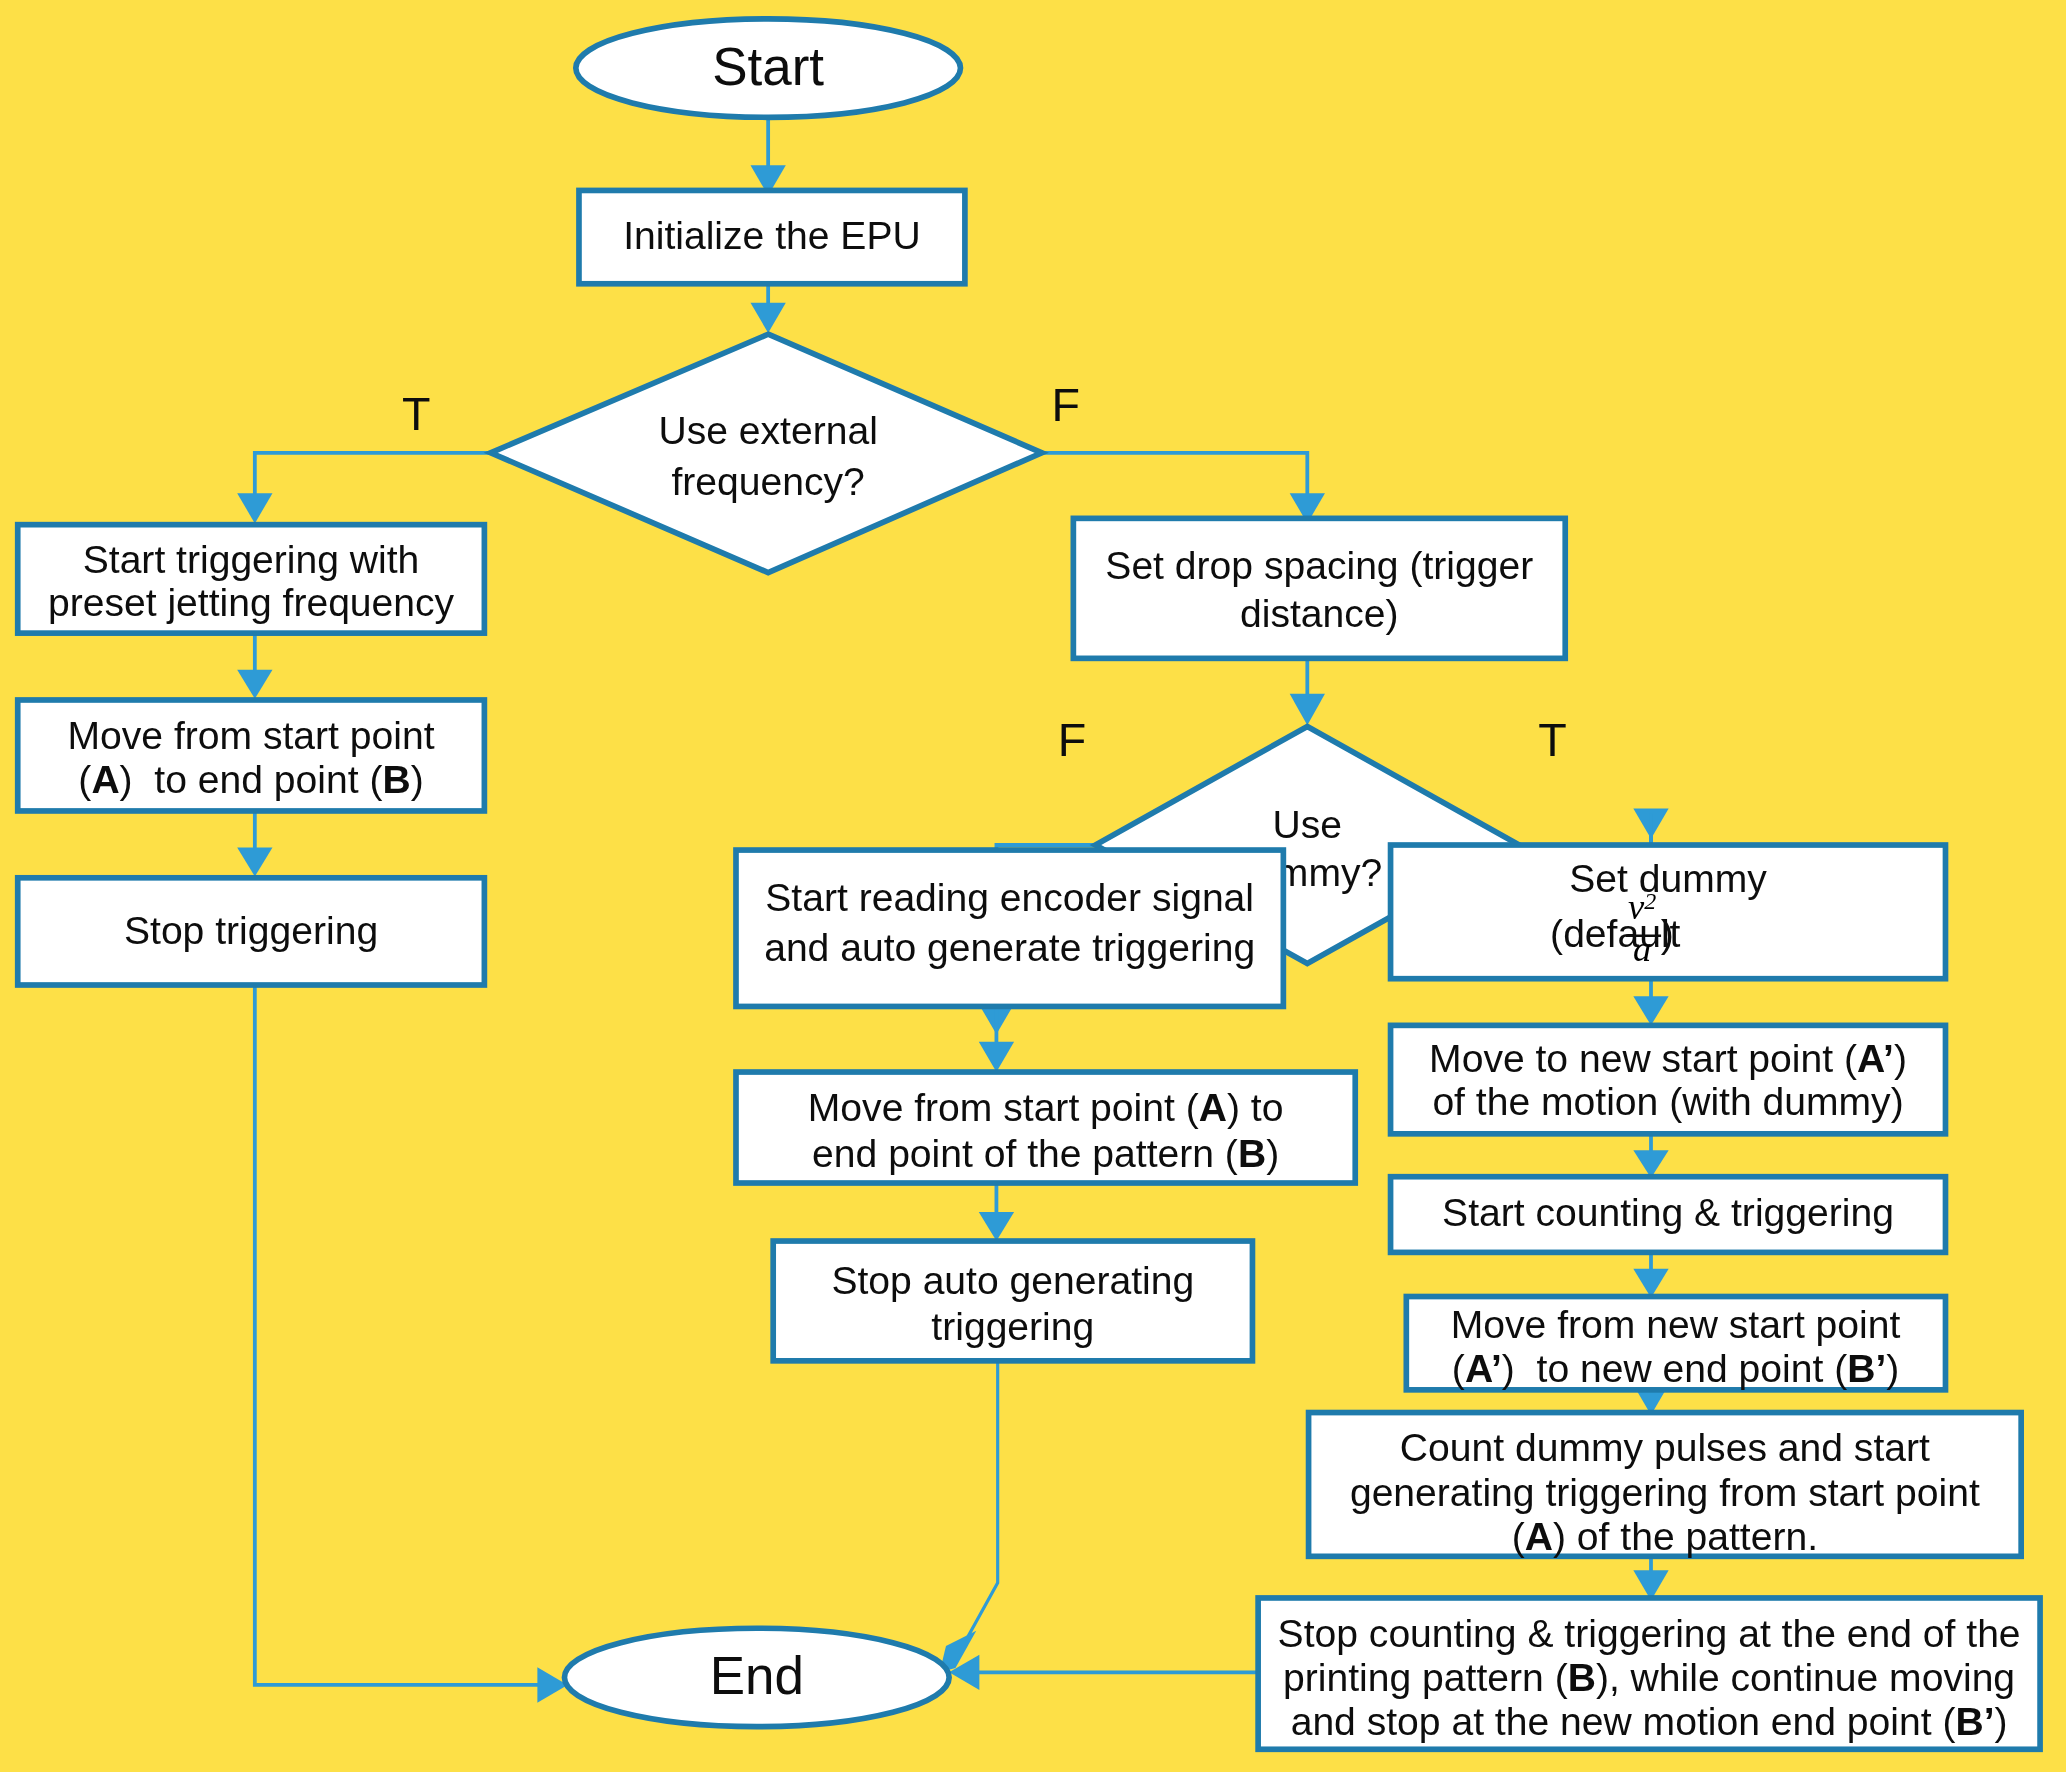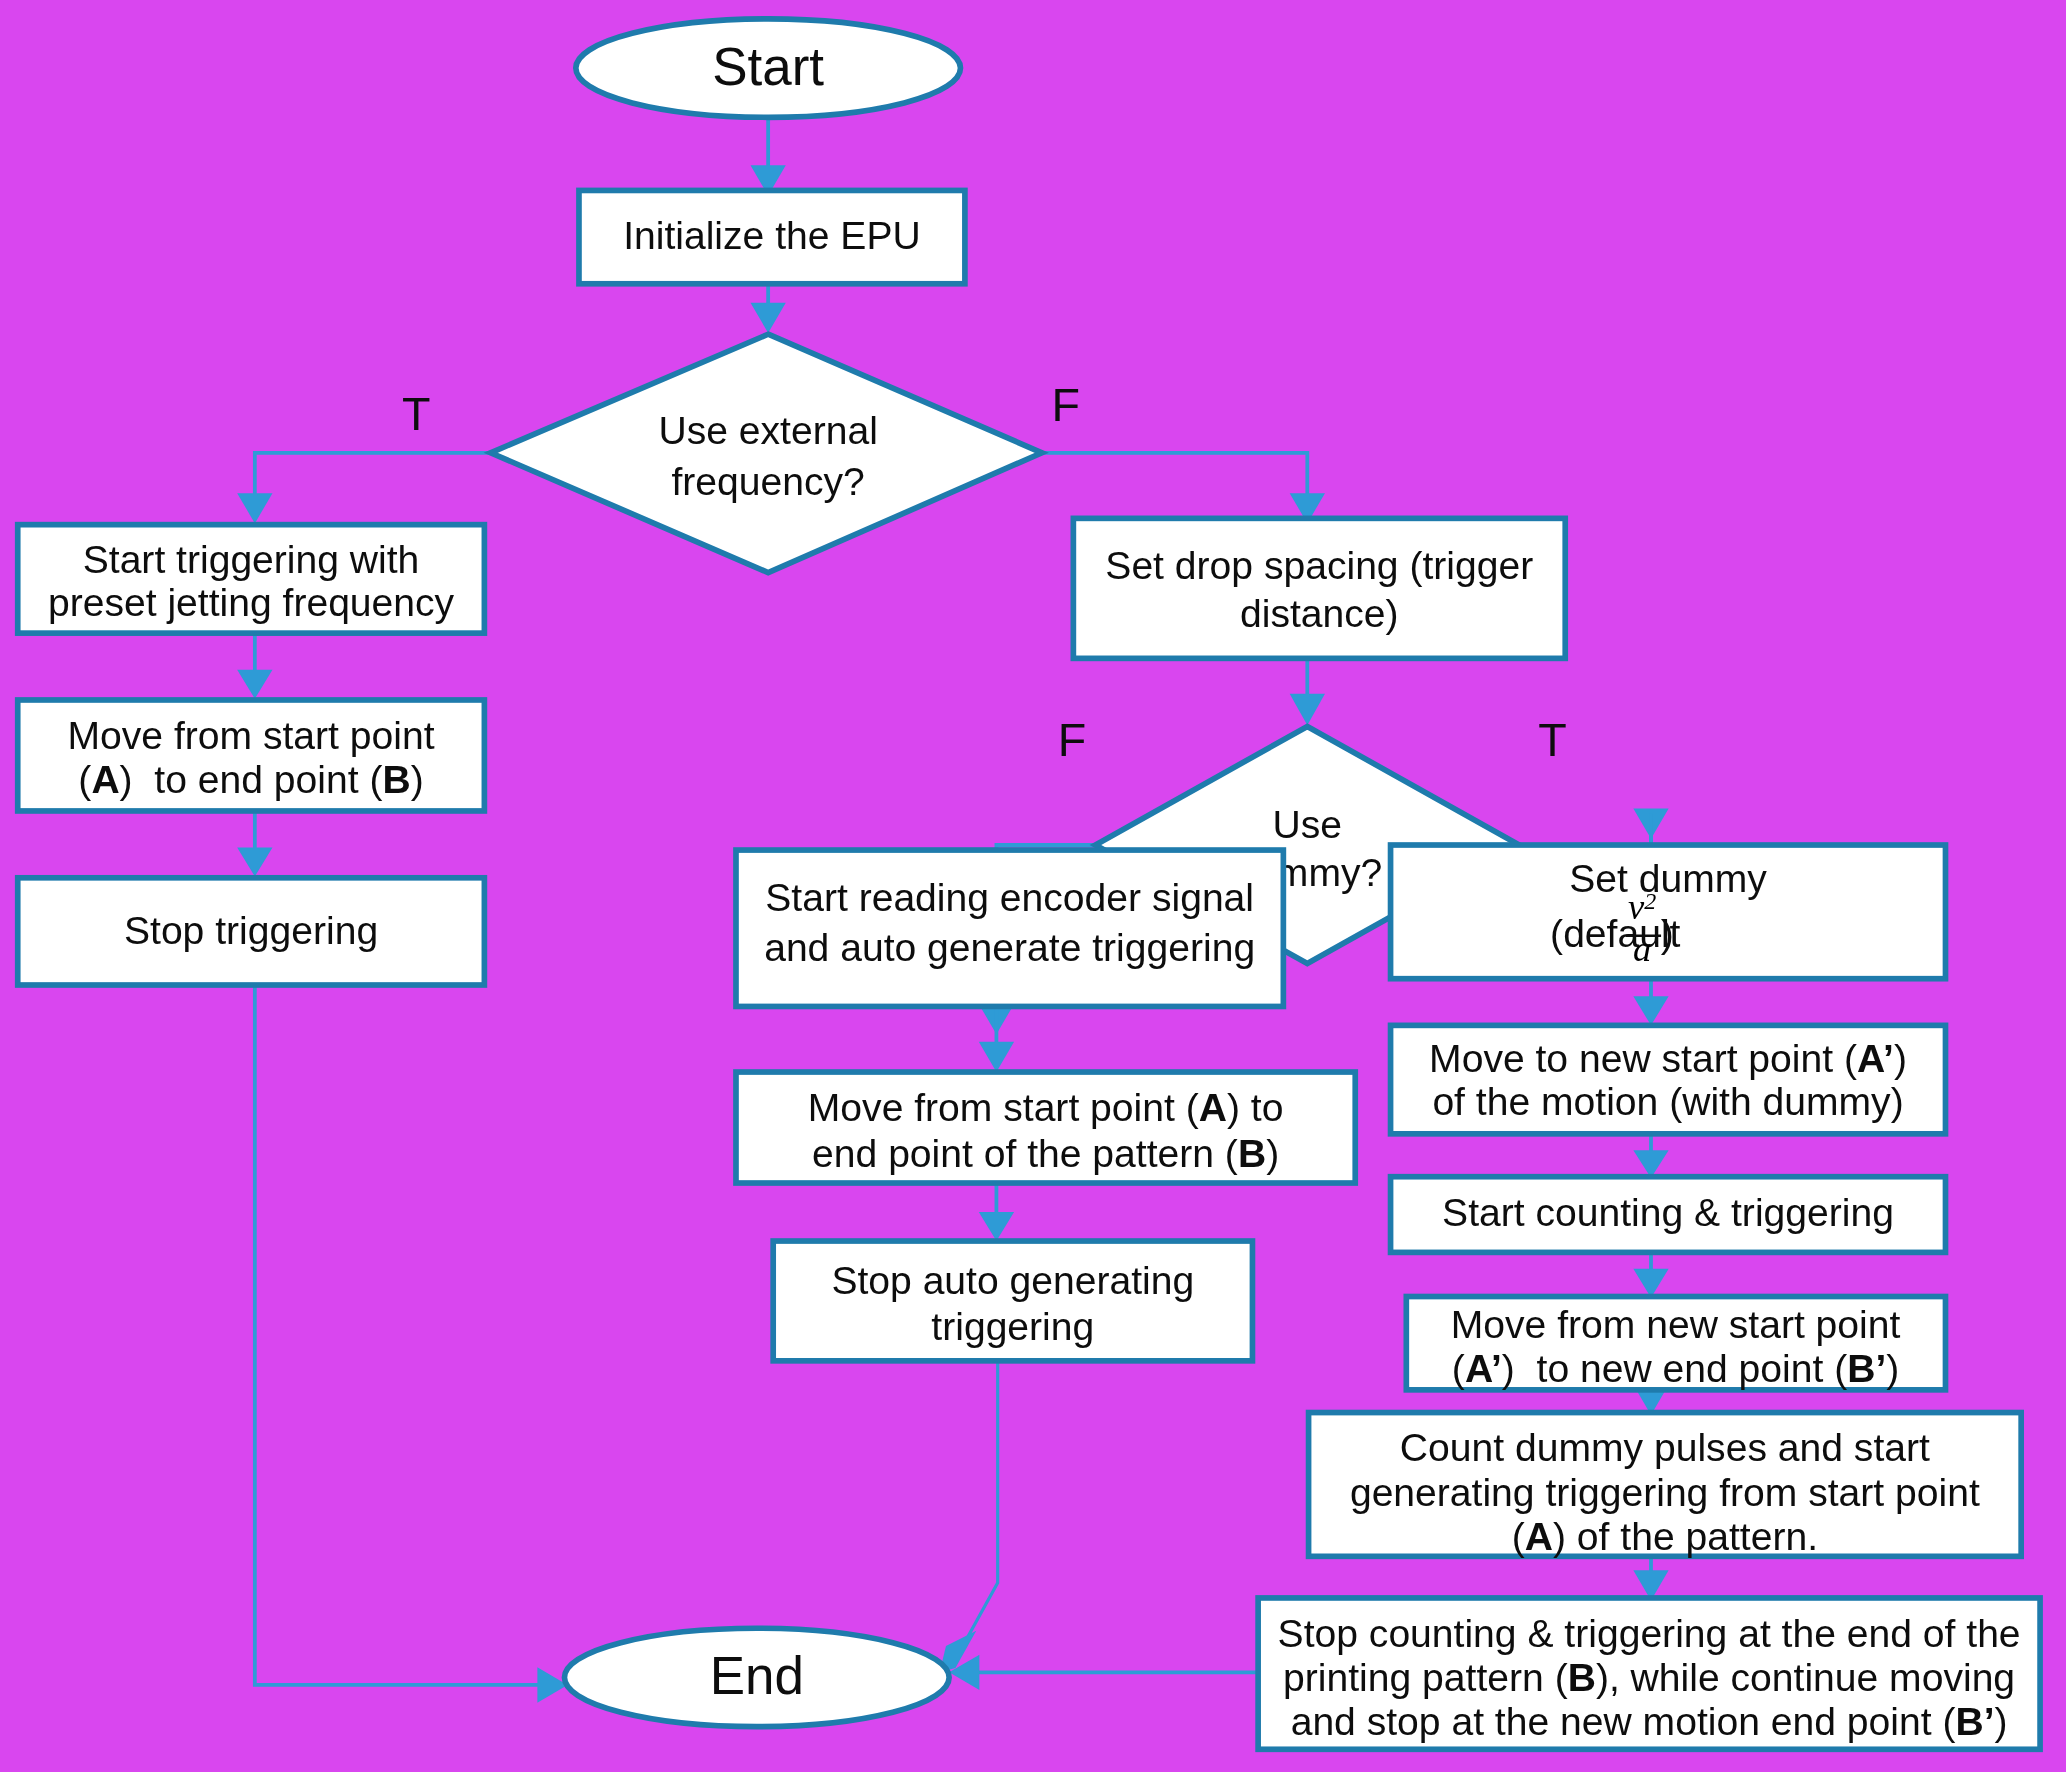--- a/index.html
+++ b/index.html
@@ -4,21 +4,21 @@
 <style>
   html, body {
     margin: 0;
     padding: 0;
     background: #ffffff;
   }
   #page {
     position: relative;
     width: 2066px;
     height: 1772px;
-    background: #d946ef;
+    background: #fde047;
     font-family: "Liberation Sans", sans-serif;
     overflow: hidden;
   }
   svg#flow {
     position: absolute;
     inset: 0;
     width: 2066px;
     height: 1772px;
     display: block;
   }

